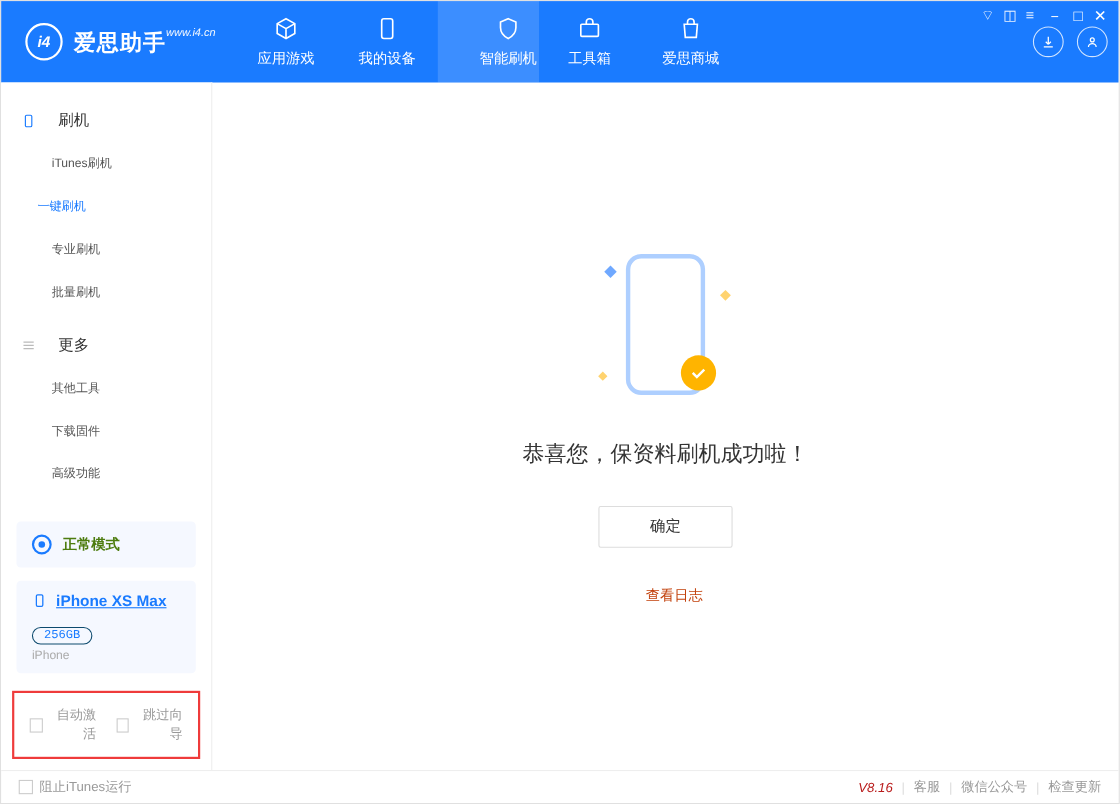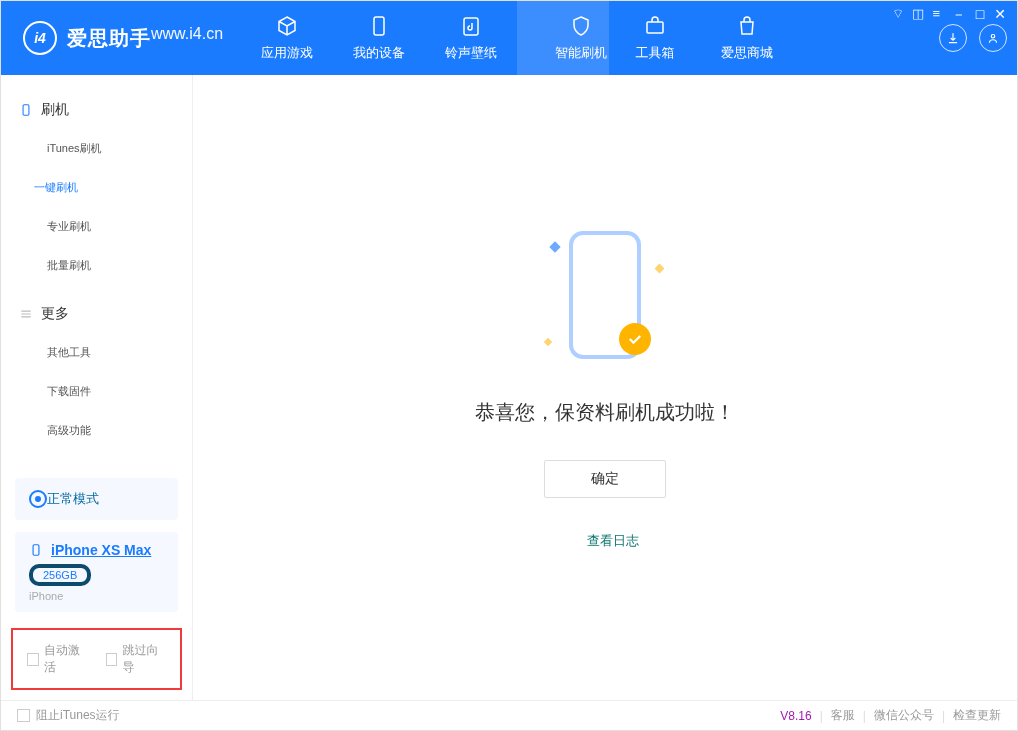--- a/index.html
+++ b/index.html
@@ -3,75 +3,75 @@
 <meta charset="utf-8">
 <style>
 * { margin: 0; padding: 0; box-sizing: border-box; font-family: "Microsoft YaHei", sans-serif; }
 body { background: #fff; width: 1018px; height: 731px; overflow: hidden; border: 1px solid #e0e0e0; }
 
 .header { background: #1a7bff; height: 74px; display: flex; align-items: stretch; color: #fff; }
 .logo-block { display: flex; align-items: center; padding: 0 18px 0 22px; }
 .logo-circle { width: 34px; height: 34px; border: 2.5px solid #fff; border-radius: 50%; display: flex; align-items: center; justify-content: center; font-style: italic; font-weight: bold; font-size: 14px; margin-right: 10px; }
 .logo-text { display: flex; flex-direction: row; }
 .logo-title { font-size: 20px; font-weight: bold; letter-spacing: 1px; }
-.logo-sub { font-size: 16px; opacity: 0.95; }
+.logo-sub { font-size: 10px; opacity: 0.95; font-style: italic; }
 
 .nav { display: flex; }
 .nav-item { width: 92px; display: flex; flex-direction: column; align-items: center; justify-content: center; gap: 6px; cursor: pointer; font-size: 13px; }
 .nav-item svg { width: 24px; height: 24px; }
 .nav-item.active { background: rgba(255,255,255,0.15); padding-left: 36px; }
 
 .header-right { margin-left: auto; display: flex; align-items: center; padding-right: 10px; gap: 12px; }
 .header-right .circle-btn { width: 28px; height: 28px; border: 1.5px solid rgba(255,255,255,0.8); border-radius: 50%; display: flex; align-items: center; justify-content: center; cursor: pointer; }
 .top-mini { position: absolute; top: 6px; right: 78px; display: flex; gap: 8px; font-size: 13px; color: #fff; opacity: 0.9;}
 .top-mini span { cursor: pointer; }
 .top-right-abs { position: absolute; top: 6px; right: 12px; display: flex; gap: 10px; color: #fff; font-size: 14px;}
 .top-right-abs span { cursor: pointer; }
 
 .body-area { display: flex; height: calc(100% - 74px - 30px); }
 .sidebar { width: 192px; border-right: 1px solid #eee; padding-top: 16px; display: flex; flex-direction: column; position: relative; background: #fff;}
 .side-section { margin-bottom: 10px; }
-.side-header { display: flex; align-items: center; gap: 8px; padding: 10px 18px; font-size: 14px; color: #333; }
+.side-header { display: flex; align-items: center; gap: 20px; padding: 10px 18px; font-size: 14px; color: #333; }
 .side-item { padding: 12px 18px 12px 46px; font-size: 11px; color: #555; cursor: pointer; }
 .side-item.active { color: #1a7bff; padding-left: 33px; }
 .side-header svg { width: 14px; height: 14px; }
 
 .device-boxes { margin-top: auto; padding: 0 14px 12px 14px; }
-.mode-box { background: #f5f8ff; border-radius: 4px; padding: 12px 14px; display: flex; align-items: center; margin-bottom: 12px; font-size: 13px; color: #0369a1;}
+.mode-box { background: #f5f8ff; border-radius: 4px; padding: 12px 14px; display: flex; align-items: center; gap: 10px; margin-bottom: 12px; font-size: 13px; color: #4d7c0f; font-weight: bold;}
 .mode-icon { width: 18px; height: 18px; border: 2px solid #1a7bff; border-radius: 50%; position: relative;}
 .mode-icon::before { content:''; position: absolute; width:6px; height:6px; background:#1a7bff; border-radius:50%; top:4px; left:4px;}
 .device-box { background: #f5f8ff; border-radius: 4px; padding: 10px 14px; }
 .device-name { color: #1a7bff; font-weight: bold; font-size: 14px; display:flex; align-items:center; gap:8px;text-decoration:underline;}
 .device-name svg{width:14px;height:14px;}
-.storage-pill { display:inline-block; border:4px solid #0c4a6e; color:#1a7bff; border-radius:10px; padding:1px 10px; font-size:11px; margin-top:6px;}
+.storage-pill { display:inline-block; border:1px solid #0c4a6e; color:#1a7bff; border-radius:10px; padding:1px 10px; font-size:11px; margin-top:16px;font-family:Liberation Mono, monospace;}
 .device-sub { color:#aaa; font-size:11px; margin-top:4px;}
 
 .checkbox-row { padding: 12px 14px; display:flex; gap: 18px; font-size:12px; color:#999; border:2px solid #ef3b3b; margin: 4px 10px 10px 10px;}
-.checkbox-row label { display:flex; align-items:center; gap:5px; cursor:pointer;}
+.checkbox-row label { display:flex; align-items:center; gap:5px; cursor:pointer;text-align:right;}
 .chk { width:13px; height:13px; border:1px solid #ccc; background:#fff; display:inline-block;}
 
 .main { flex:1; display:flex; flex-direction:column; align-items:center; justify-content:center; gap: 34px;}
 .phone-illus { position: relative; width: 120px; height: 140px; display:flex; align-items:center; justify-content:center;}
 .phone-frame { width: 72px; height: 128px; border: 4px solid #aecfff; border-radius: 14px; background:#fff;}
 .check-badge { position: absolute; right: 14px; bottom: 10px; width: 32px; height: 32px; background: #ffb400; border-radius: 50%; display:flex; align-items:center; justify-content:center;}
 .check-badge svg { width:18px; height:18px; }
 .sparkle { position:absolute; width:10px; height:10px; background:#6fa8ff; transform: rotate(45deg);}
 .sp1{top:18px; left:6px; width:8px; height:8px;}
 .sp2{top:40px; right:2px; width:7px; height:7px; background:#ffd36f;}
 .sp3{bottom:20px; left:0; width:6px; height:6px; background:#ffd36f;}
 .success-text { font-size: 20px; color: #333; font-weight: 500;}
 .confirm-btn { border:1px solid #ddd; background:#fff; padding: 9px 46px; font-size:14px; color:#333; cursor:pointer; border-radius:2px;}
-.view-log { color:#0f766e; font-size:13px; cursor:pointer;margin-left:16px; }
+.view-log { color:#c2410c; font-size:13px; cursor:pointer;margin-left:16px; }
 
 .footer { height: 30px; border-top:1px solid #eee; display:flex; align-items:center; padding: 0 16px; font-size:12px; color:#999;}
 .footer-left { display:flex; align-items:center; gap:6px;}
 .footer-right { margin-left:auto; display:flex; align-items:center; gap:8px;}
 .footer-right .sep { color:#ddd;}
 .footer-link { cursor:pointer;}
-.version { color:#a21caf;}
+.version { color:#b91c1c;font-style:italic;}
 </style>
 </head>
 <body>
 
 <div class="header">
   <span class="top-mini">
     <span>⌔</span>
     <span>◫</span>
     <span>≡</span>
   </span>
@@ -95,27 +95,20 @@
           <path d="M12 3l8 4.5v9L12 21l-8-4.5v-9L12 3z M4 7.5l8 4.5 8-4.5 M12 12v9"></path>
         </svg>
       <span>应用游戏</span>
     </div>
     <div class="nav-item">
       <svg viewBox="0 0 24 24" fill="none" stroke="#fff" stroke-width="1.5">
           <rect x="7" y="3" width="10" height="18" rx="2"></rect>
         </svg>
       <span>我的设备</span>
     </div>
-    <div class="nav-item">
-      <svg viewBox="0 0 24 24" fill="none" stroke="#fff" stroke-width="1.5">
-          <rect x="5" y="4" width="14" height="17" rx="2"></rect>
-          <path d="M13 9v5a2 2 0 11-2-2"></path>
-        </svg>
-      <span>铃声壁纸</span>
-    </div>
     <div class="nav-item active">
       <svg viewBox="0 0 24 24" fill="none" stroke="#fff" stroke-width="1.5">
           <path d="M12 3l7 3v5c0 5-3 8-7 10-4-2-7-5-7-10V6l7-3z"></path>
         </svg>
       <span>智能刷机</span>
     </div>
     <div class="nav-item">
       <svg viewBox="0 0 24 24" fill="none" stroke="#fff" stroke-width="1.5">
           <rect x="4" y="8" width="16" height="11" rx="1"></rect>
           <path d="M9 8V6a3 3 0 016 0v2"></path>

